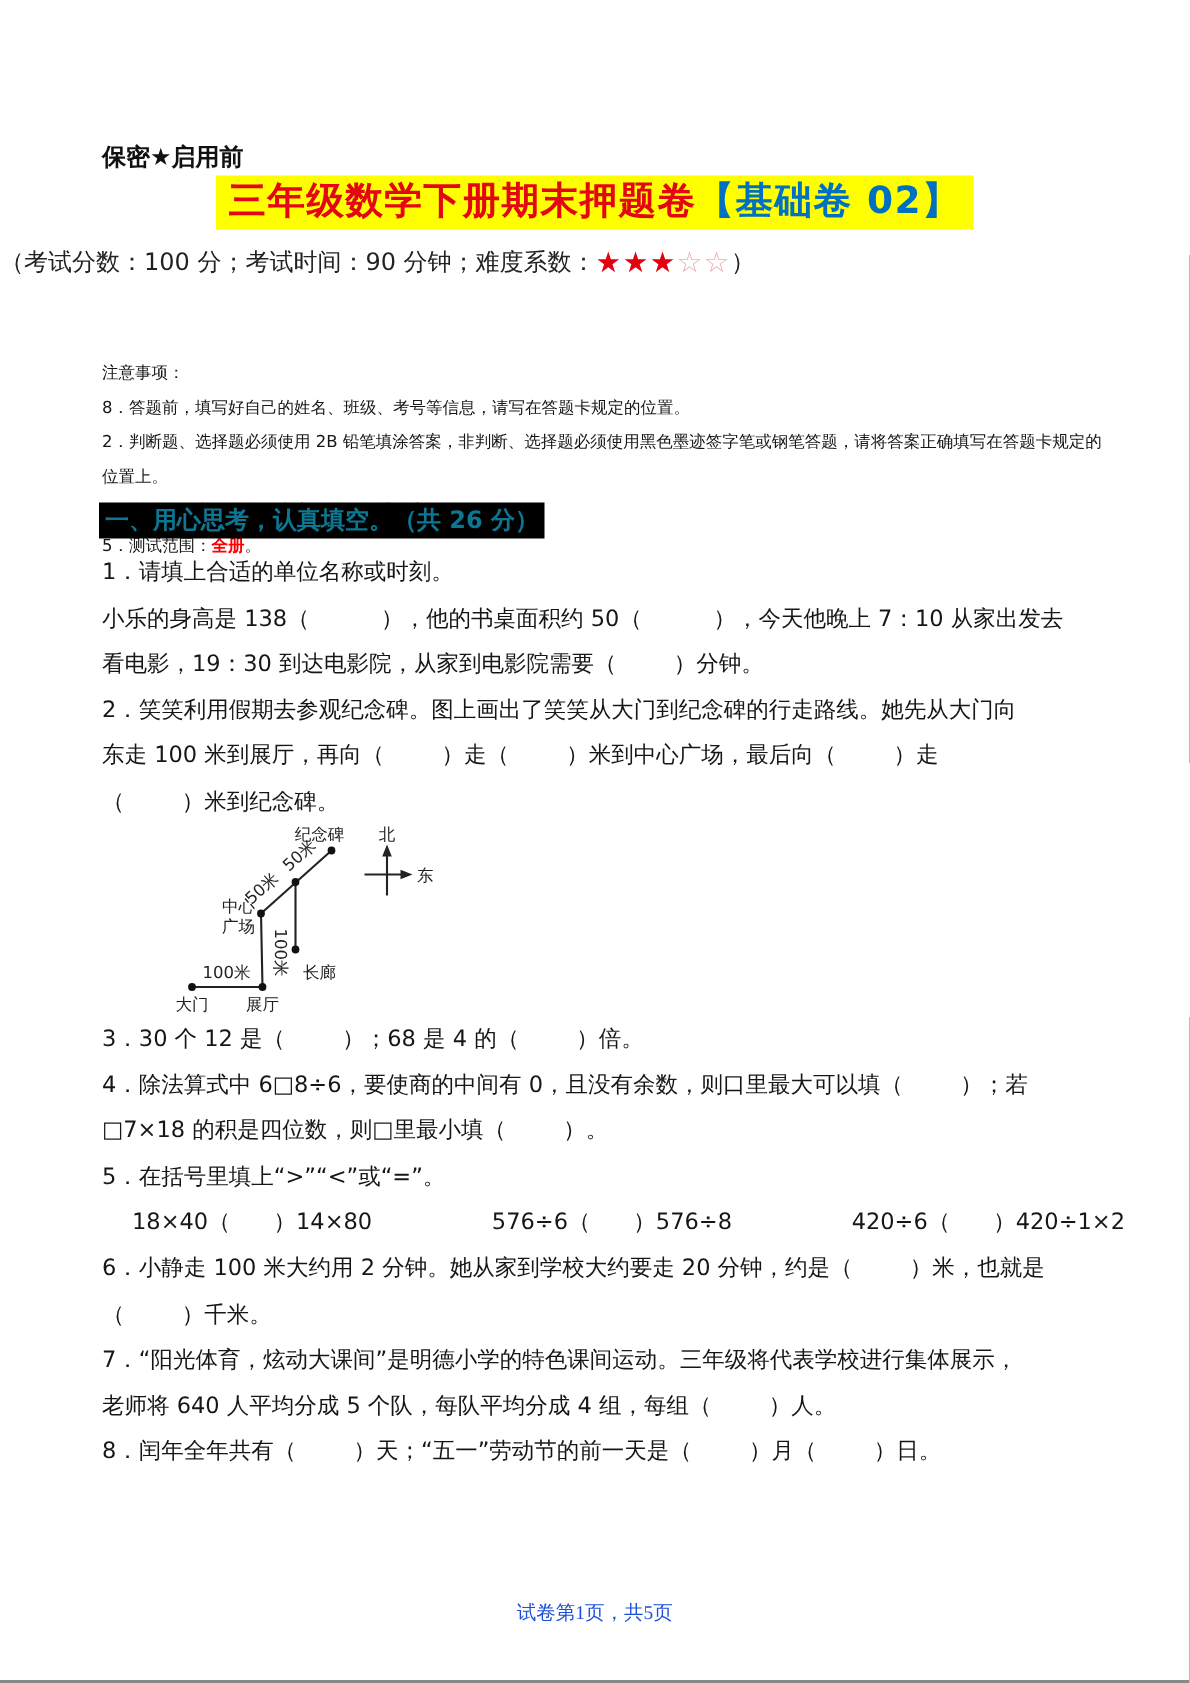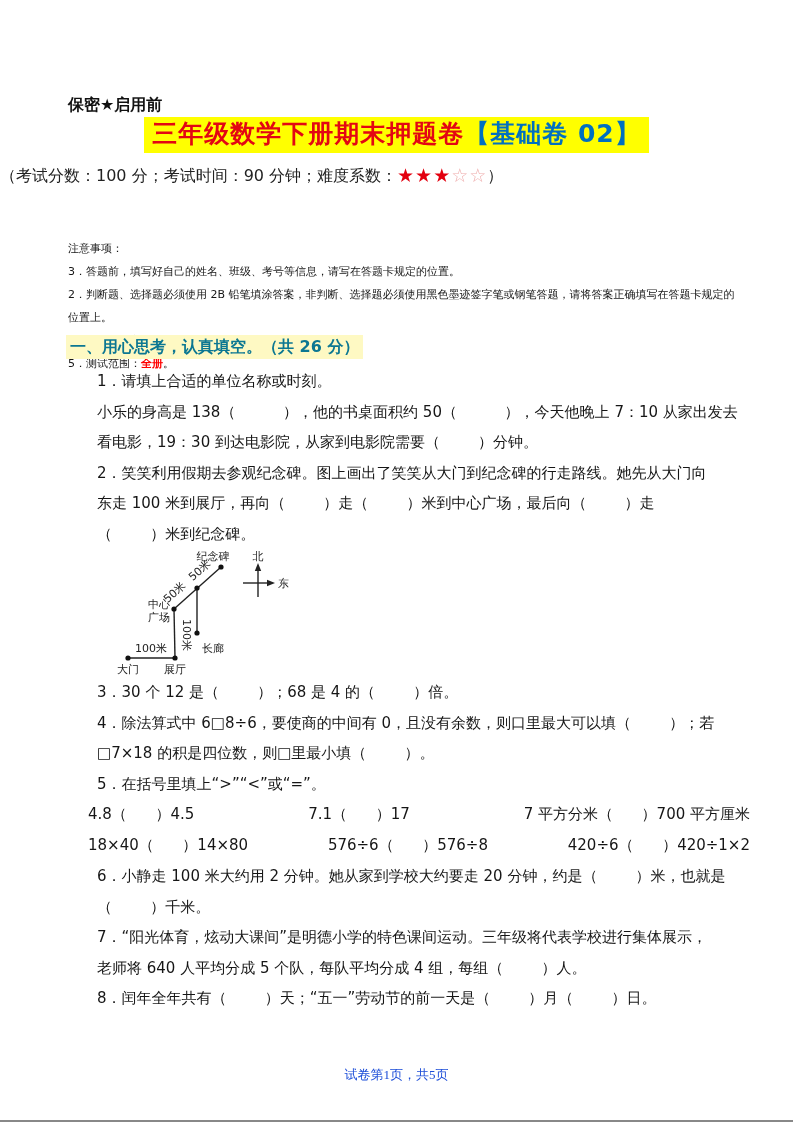--- a/index.html
+++ b/index.html
@@ -25,28 +25,28 @@
   .stars-filled{color:#e3000f;font-size:19px;letter-spacing:1px;vertical-align:-1px;}
   .stars-empty{color:#eeacac;font-size:19px;letter-spacing:1px;vertical-align:-1px;}
   .notice{
     position:absolute;top:197px;left:68px;width:676px;
     font-size:11px;line-height:23px;color:#161616;margin-top:40px;
   }
   .notice div{white-space:pre-wrap;}
   .red-accent{color:#ff0000;font-weight:bold;}
   .section-head{
     position:absolute;top:335px;left:66px;
-    background:#fef9c3;color:#0c7792;font-weight:bold;
+    background:#000000;color:#0c7792;font-weight:bold;
     font-size:16px;line-height:24px;padding:0 4px;white-space:pre;
   }
   .questions{
     position:absolute;top:366px;left:68px;width:686px;
     font-size:15px;color:#161616;
   }
-  .qline{height:30.5px;line-height:30.5px;white-space:pre;overflow:visible;margin-left:29px;}
+  .qline{height:30.5px;line-height:30.5px;white-space:pre;overflow:visible;}
   .q5row{
     height:31px;line-height:31px;display:flex;justify-content:space-between;
     padding:0 4px 0 20px;white-space:pre;
   }
   .diagram-wrap{height:128px;position:relative;margin-left:45px;}
   .diagram-wrap svg{position:absolute;left:0;top:0;}
   svg text{font-family:"DejaVu Sans",sans-serif;font-size:11px;fill:#222;}
   .footer{
     position:absolute;top:1066px;left:0;width:100%;text-align:center;
     font-family:"Liberation Serif",serif;font-size:13px;color:#1d4ed8;
@@ -60,21 +60,21 @@
   <div class="secret">保密★启用前</div>
 
   <div class="title-row">
     <span class="title-hl"><span class="t-red">三年级数学下册期末押题卷</span><span class="t-blue">【基础卷 02】</span></span>
   </div>
 
   <div class="subtitle"><span>（考试分数：100 分；考试时间：90 分钟；难度系数：</span><span class="stars-filled">★★★</span><span class="stars-empty">☆☆</span><span>）</span></div>
 
   <div class="notice">
     <div>注意事项：</div>
-    <div>3．答题前，填写好自己的姓名、班级、考号等信息，请写在答题卡规定的位置。</div>
+    <div>8．答题前，填写好自己的姓名、班级、考号等信息，请写在答题卡规定的位置。</div>
     <div>2．判断题、选择题必须使用 2B 铅笔填涂答案，非判断、选择题必须使用黑色墨迹签字笔或钢笔答题，请将答案正确填写在答题卡规定的位置上。</div>
     <div>3．所有题目必须在答题卡上作答，在试卷上作答无效。</div>
     <div><span>5．测试范围：</span><span class="red-accent">全册</span><span>。</span></div>
   </div>
 
   <div class="section-head"><span>一、用心思考，认真填空。</span><span>（共 26 分）</span></div>
 
   <div class="questions">
 
     <div class="qline">1．请填上合适的单位名称或时刻。</div>
@@ -120,25 +120,20 @@
       </svg>
     </div>
 
     <div class="qline">3．30 个 12 是（        ）；68 是 4 的（        ）倍。</div>
 
     <div class="qline">4．除法算式中 6□8÷6，要使商的中间有 0，且没有余数，则口里最大可以填（        ）；若</div>
     <div class="qline">□7×18 的积是四位数，则□里最小填（        ）。</div>
 
     <div class="qline">5．在括号里填上“&gt;”“&lt;”或“=”。</div>
     <div class="q5row">
-      <span>4.8（      ）4.5</span>
-      <span>7.1（      ）17</span>
-      <span>7 平方分米（      ）700 平方厘米</span>
-    </div>
-    <div class="q5row">
       <span>18×40（      ）14×80</span>
       <span>576÷6（      ）576÷8</span>
       <span>420÷6（      ）420÷1×2</span>
     </div>
 
     <div class="qline">6．小静走 100 米大约用 2 分钟。她从家到学校大约要走 20 分钟，约是（        ）米，也就是</div>
     <div class="qline">（        ）千米。</div>
 
     <div class="qline">7．“阳光体育，炫动大课间”是明德小学的特色课间运动。三年级将代表学校进行集体展示，</div>
     <div class="qline">老师将 640 人平均分成 5 个队，每队平均分成 4 组，每组（        ）人。</div>

